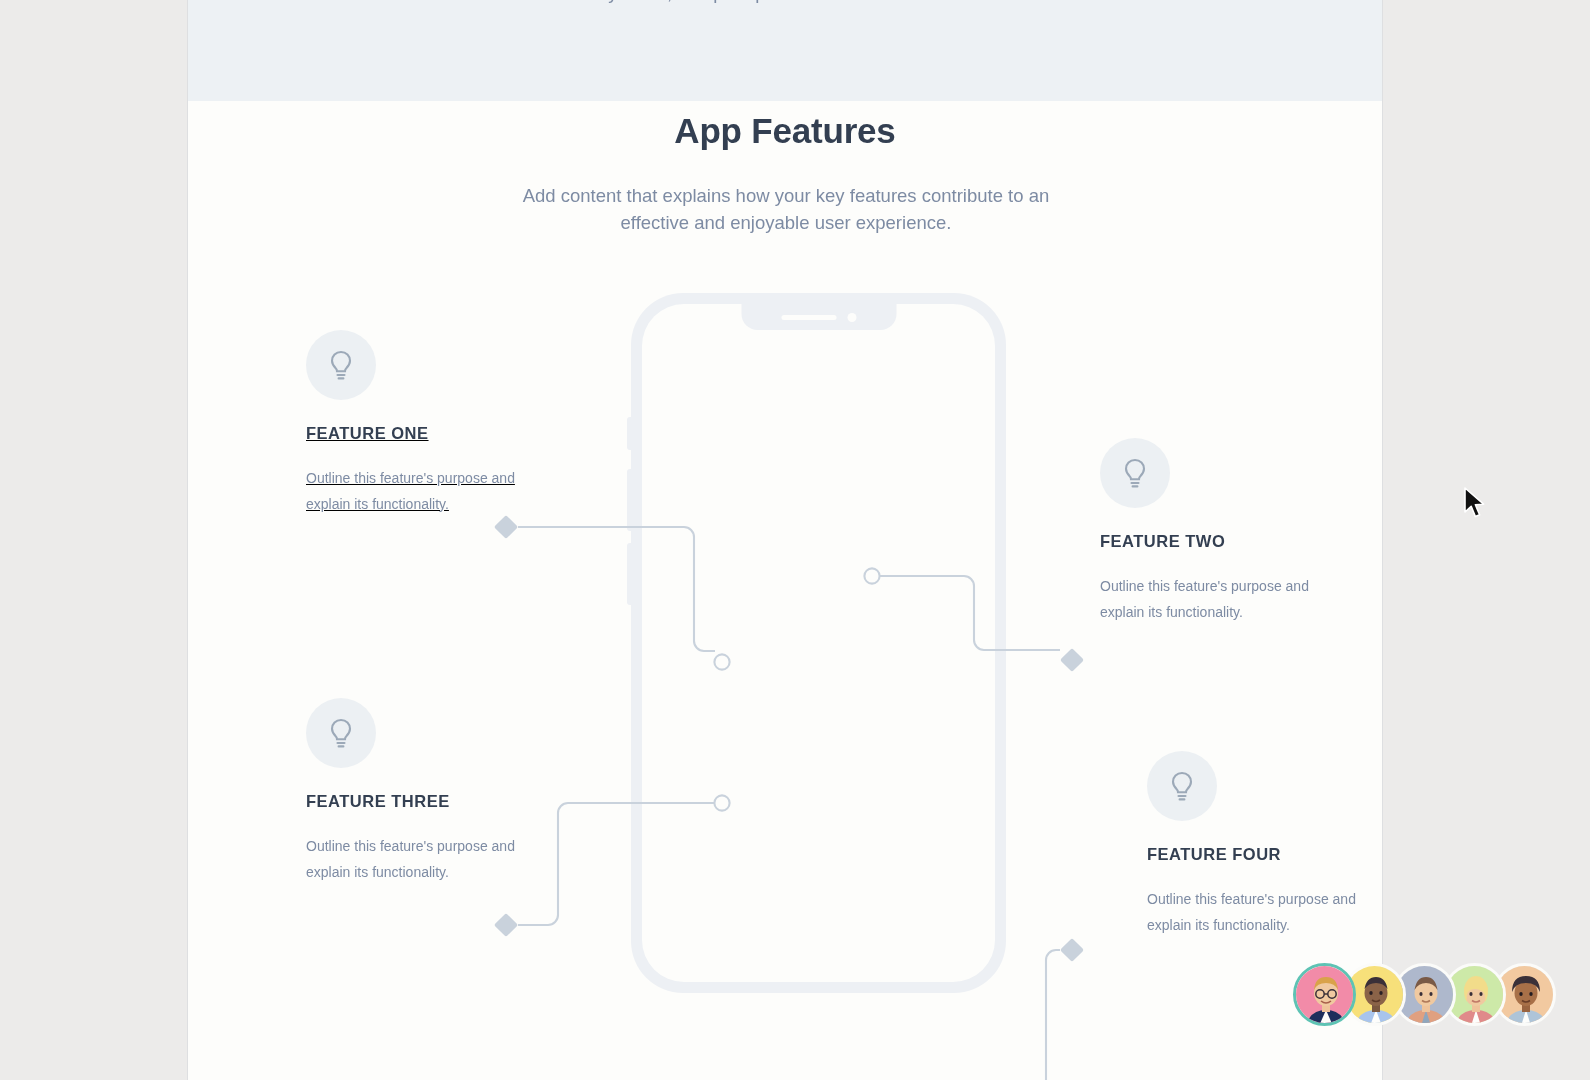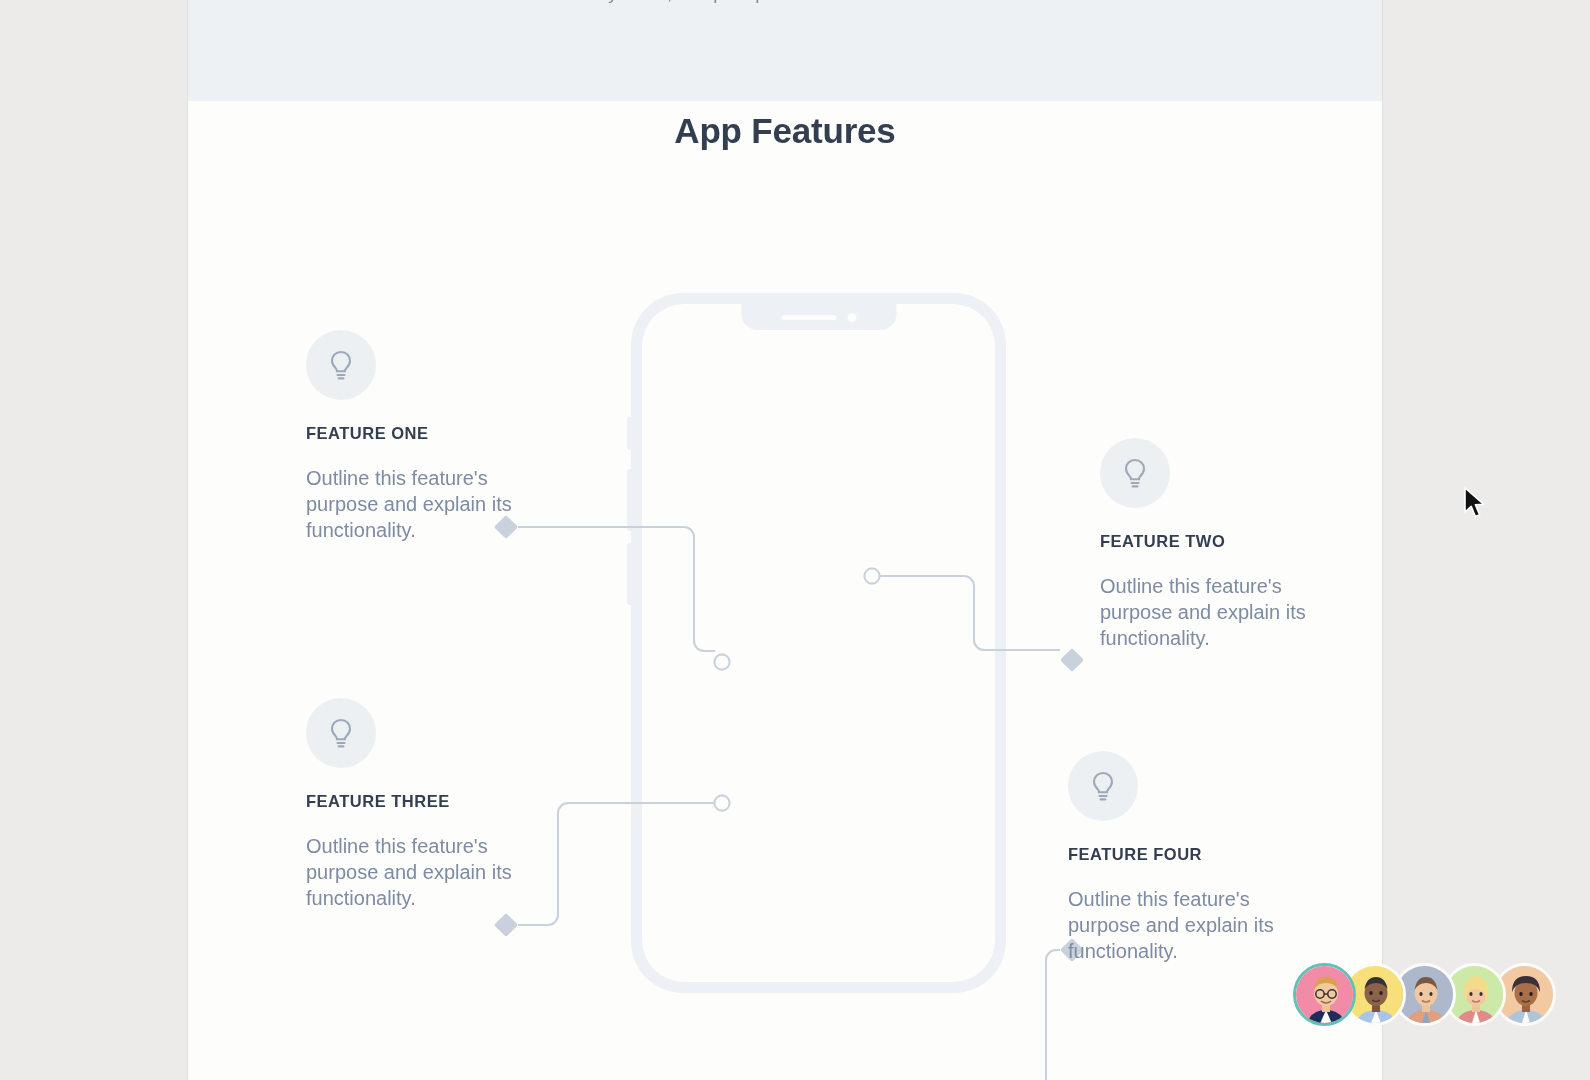--- a/index.html
+++ b/index.html
@@ -125,28 +125,28 @@
     margin-bottom:24px;
   }
   .feat-title{
     font-size:16.5px;
     font-weight:bold;
     color:#333F51;
     letter-spacing:0.5px;
     margin-bottom:23px;
   }
   .feat-desc{
-    font-size:20px;
+    font-size:14px;
     line-height:25.8px;
     color:#7D8BA3;
   }
-  #feature-1{ left:118px; top:330px; }
+  #feature-1{ left:118px; top:330px;text-decoration:underline; }
   #feature-2{ left:912px; top:438px; }
   #feature-3{ left:118px; top:698px; }
-  #feature-4{ left:880px; top:751px; }
+  #feature-4{ left:959px; top:751px; }
 
   
   #avatar-cluster{
     position:absolute;
     left:1293px; top:963px;
     display:flex;
     z-index:40;
   }
   .avatar{
     width:63px; height:63px;
@@ -175,20 +175,21 @@
 
 <div id="canvas">
 
   <section id="hero-tail">
     <div class="hero-sub">keywords, and prompts visitors to click the CTA.</div>
   </section>
 
   <section id="features"></section>
 
   <h2 id="section-title">App Features</h2>
+  <p id="section-sub">Add content that explains how your key features contribute to an effective and enjoyable user experience.</p>
 
   <div id="phone">
     <div class="side-btn" id="btn-mute"></div>
     <div class="side-btn" id="btn-vol-up"></div>
     <div class="side-btn" id="btn-vol-dn"></div>
     <div id="phone-screen">
       <div id="notch">
         <div id="speaker"></div>
         <div id="camera"></div>
       </div>

